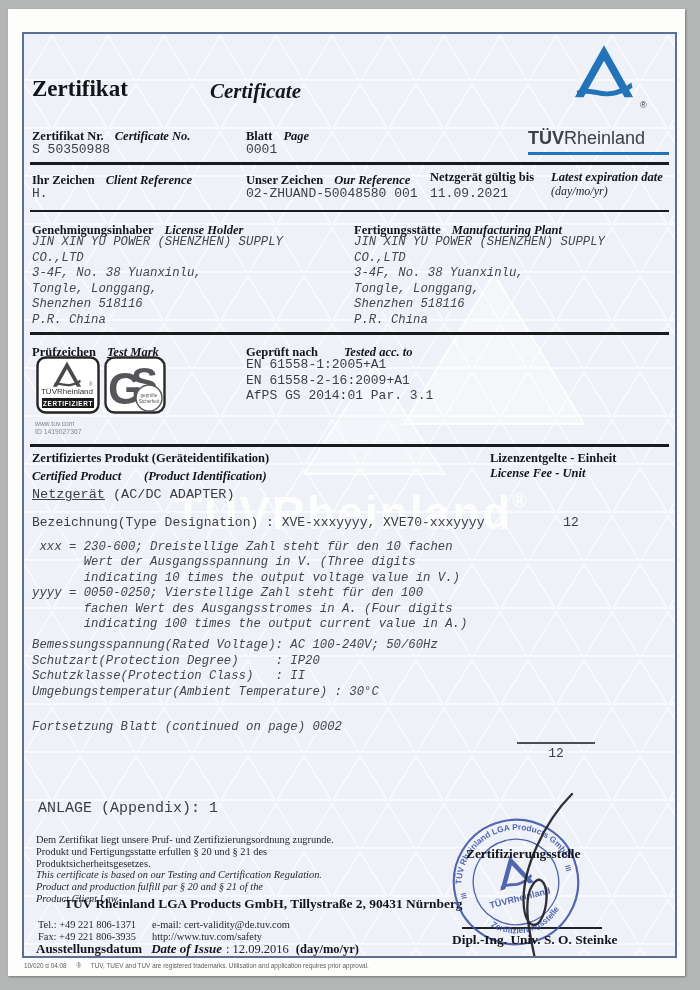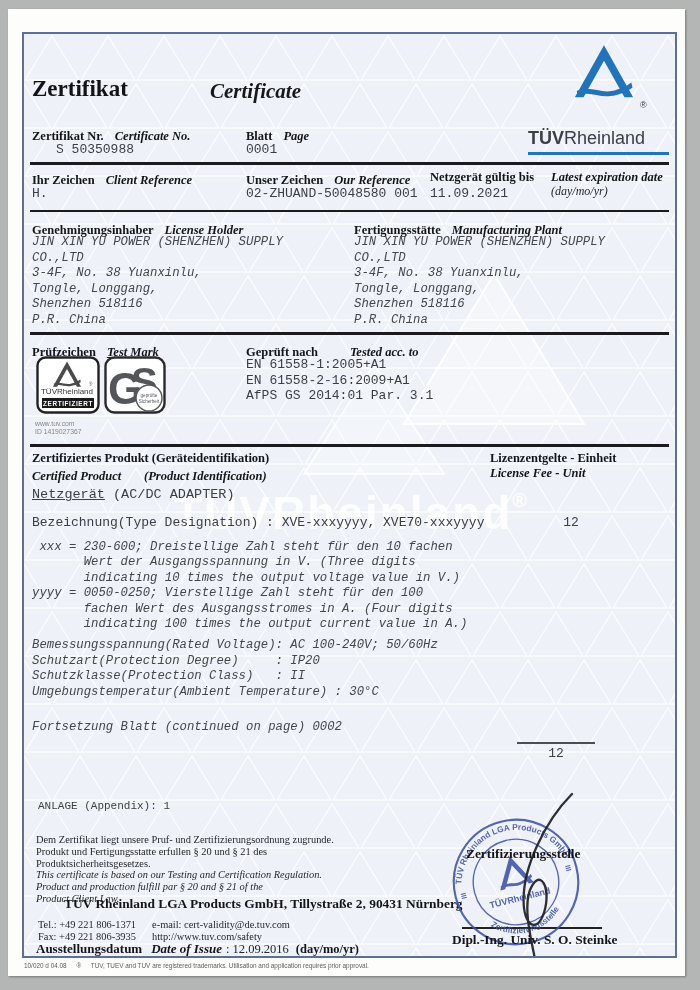--- a/index.html
+++ b/index.html
@@ -58,21 +58,21 @@
         <text x="112" y="66" font-family="Liberation Sans, sans-serif" font-size="9" fill="#3b4046">®</text>
       </svg>
       <div class="brandtxt" style="margin-top:-18px;"><b>TÜV</b><span>Rheinland</span></div>
       <div style="margin-top:3px;width:141px;height:3px;background:#2273b8;"></div>
     </div>
 
     <div class="abs z2" style="left:8px;top:92px;">
       <span class="lbl">Zertifikat Nr.</span>
       <span class="lbl it" style="margin-left:7px;">Certificate No.</span>
     </div>
-    <div class="abs z2 mono" style="left:8px;top:108px;margin-left:24px;">S 50350988</div>
+    <div class="abs z2 mono" style="left:8px;top:108px;">S 50350988</div>
     <div class="abs z2" style="left:222px;top:92px;">
       <span class="lbl">Blatt</span>
       <span class="lbl it" style="margin-left:7px;">Page</span>
     </div>
     <div class="abs z2 mono" style="left:222px;top:108px;">0001</div>
 
     <div class="hr z2" style="top:128px;height:3px;"></div>
 
     <div class="abs z2" style="left:8px;top:136px;">
       <span class="lbl">Ihr Zeichen</span>
@@ -147,21 +147,21 @@
       <text x="45" y="47" text-anchor="middle" font-family="Liberation Sans, sans-serif" font-size="4.6" fill="#55565a">Sicherheit</text>
     </svg>
 
     <div class="abs z2" style="left:11px;top:386px;font-family:'Liberation Sans',sans-serif;font-size:6.8px;color:#85868a;line-height:8px;">
       <div>www.tuv.com</div>
       <div>ID 1419027367</div>
     </div>
 
     <div class="abs z2" style="left:222px;top:308px;">
       <span class="lbl">Geprüft nach</span>
-      <span class="lbl it" style="margin-left:28px;">Tested acc. to</span>
+      <span class="lbl it" style="margin-left:22px;">Tested acc. to</span>
     </div>
     <div class="abs z2" style="left:222px;top:323px;">
       <div class="mono" style="line-height:15.6px;">EN 61558-1:2005+A1</div>
       <div class="mono" style="line-height:15.6px;">EN 61558-2-16:2009+A1</div>
       <div class="mono" style="line-height:15.6px;">AfPS GS 2014:01 Par. 3.1</div>
     </div>
 
     <div class="hr z2" style="top:410px;height:3px;"></div>
 
     <div class="abs z2 lbl" style="left:8px;top:417px;">Zertifiziertes Produkt (Geräteidentifikation)</div>
@@ -191,21 +191,21 @@
       <div class="mono-sm" style="line-height:15.6px;">Schutzart(Protection Degree)     : IP20</div>
       <div class="mono-sm" style="line-height:15.6px;">Schutzklasse(Protection Class)   : II</div>
       <div class="mono-sm" style="line-height:15.6px;">Umgebungstemperatur(Ambient Temperature) : 30°C</div>
     </div>
 
     <div class="abs z2 mono-sm" style="left:8px;top:686px;">Fortsetzung Blatt (continued on page) 0002</div>
 
     <div class="abs z2" style="left:493px;top:708px;width:78px;height:2px;background:#4c4e52;"></div>
     <div class="abs z2 mono" style="left:493px;top:712px;width:78px;text-align:center;">12</div>
 
-    <div class="abs z2 mono" style="left:14px;top:766px;font-size:11px;">ANLAGE (Appendix): 1</div>
+    <div class="abs z2 mono" style="left:14px;top:766px;font-size:15px;">ANLAGE (Appendix): 1</div>
 
     <div class="abs z2" style="left:12px;top:800px;">
       <div class="small-serif">Dem Zertifikat liegt unsere Pruf- und Zertifizierungsordnung zugrunde.</div>
       <div class="small-serif">Produkt und Fertigungsstatte erfullen § 20 und § 21 des</div>
       <div class="small-serif">Produktsicherheitsgesetzes.</div>
       <div class="small-serif it">This certificate is based on our Testing and Certification Regulation.</div>
       <div class="small-serif it">Product and production fulfill par § 20 and § 21 of the</div>
       <div class="small-serif it">Product Client Law.</div>
     </div>
 

